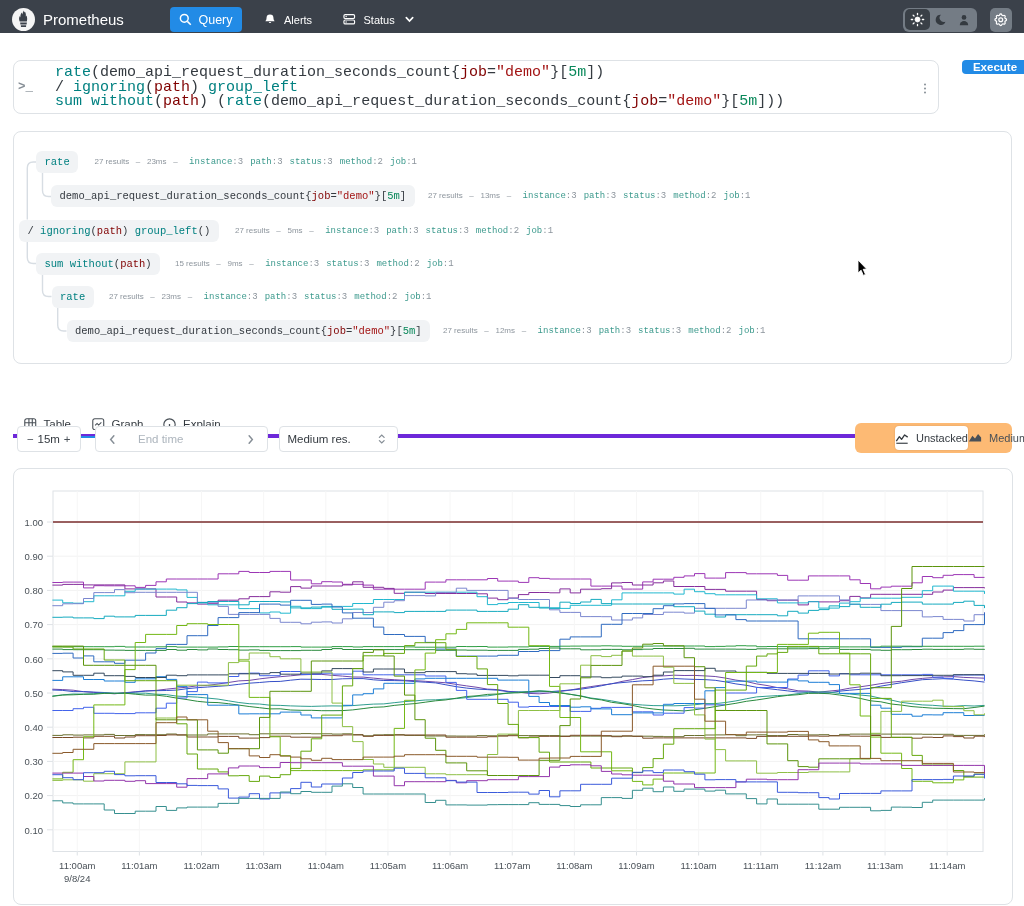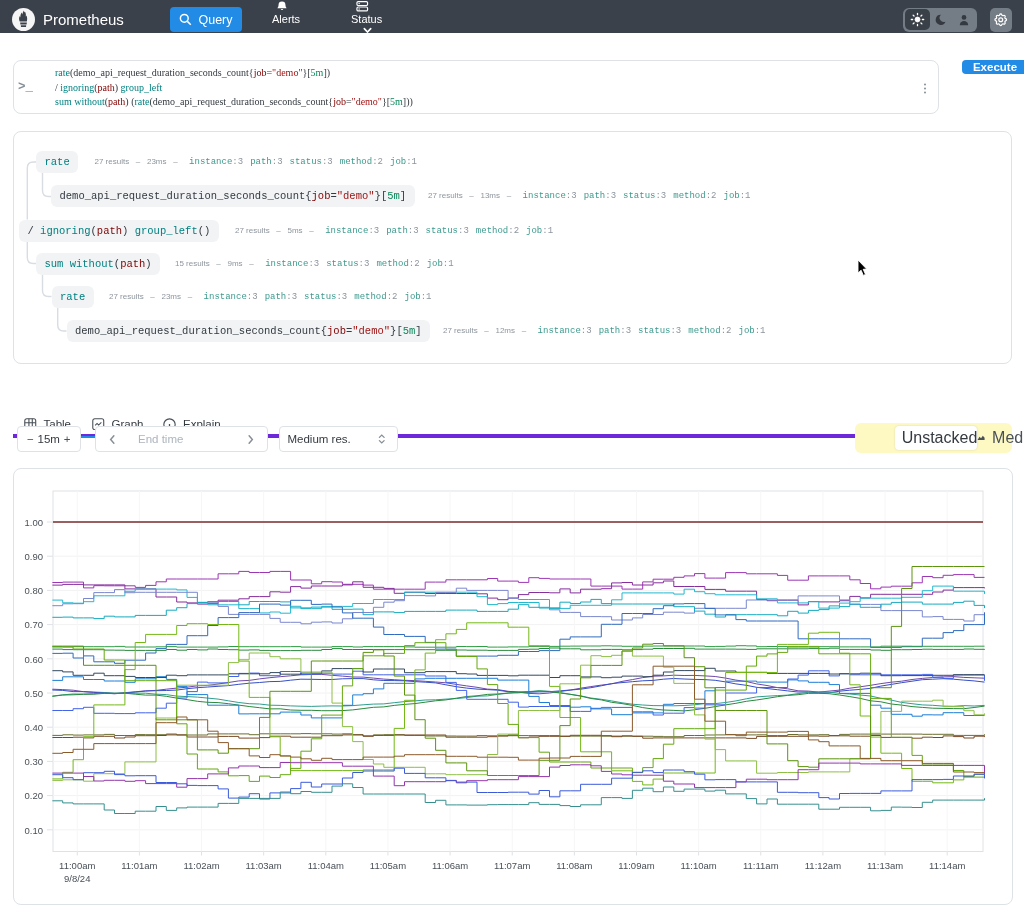--- a/index.html
+++ b/index.html
@@ -2,47 +2,47 @@
 <html><head>
 <meta charset="utf-8">
 <style>
 * { margin:0; padding:0; box-sizing:border-box; }
 html,body { width:1024px; height:906px; background:#fff; font-family:"Liberation Sans", sans-serif; overflow:hidden; }
 .abs { position:absolute; }
 .mono { font-family:"Liberation Mono", monospace; }
 
 #nav { position:absolute; left:0; top:0; width:1024px; height:33px; background:#3b414a; }
 #nav .brand { position:absolute; left:43px; top:0; height:39px; line-height:39px; color:#fff; font-size:15px; }
-.navitem { position:absolute; top:0; height:39px; display:flex; align-items:center; color:#fff; font-size:11px;flex-direction:column; }
+.navitem { position:absolute; top:0; height:39px; display:flex; align-items:center; color:#fff; font-size:11px; }
 #qbtn { position:absolute; left:170px; top:7px; width:72px; height:25px; background:#228be6; border-radius:4px; display:flex; align-items:center; justify-content:center; gap:6px; color:#ffffff; font-size:12.5px; }
 .seg { position:absolute; left:903px; top:7.5px; width:74px; height:24px; background:#747c85; border-radius:6px; display:flex; align-items:center; }
 .seg .s1 { width:25px; height:21px; margin-left:1.5px; background:#3a4047; border-radius:5px; display:flex; align-items:center; justify-content:center; }
 .seg .s2 { width:23px; height:21px; display:flex; align-items:center; justify-content:center; }
 #gear { position:absolute; left:990px; top:7.5px; width:21.5px; height:24px; background:#747c85; border-radius:5px; display:flex; align-items:center; justify-content:center; }
 
 #editor { position:absolute; left:13px; top:59.5px; width:925.5px; height:54px; border:1px solid #dee2e6; border-radius:8px; background:#fff; }
 #prompt { position:absolute; left:18px; top:80px; color:#868e96; font-size:12.5px; font-weight:700; }
-#code { position:absolute; left:55px; top:66px; font-size:10px; line-height:14.6px; white-space:pre; color:#343a40;font-family:Liberation Serif, serif; }
+#code { position:absolute; left:55px; top:66px; font-size:15px; line-height:14.6px; white-space:pre; color:#343a40; }
 .fn { color:#008080; } .lbl { color:#800000; } .str { color:#a31515; } .num { color:#09885a; }
 #kebab { position:absolute; left:923px; top:83px; }
 #exec { position:absolute; left:946px; top:60px; width:66px; height:14px; background:#228be6; border-radius:4px; color:#fff; font-size:11.5px; font-weight:700; display:flex; align-items:center; justify-content:center;margin-left:16px; }
 
 #tree { position:absolute; left:13px; top:131px; width:999px; height:233px; border:1px solid #dee2e6; border-radius:8px; background:#fff; }
 .pill { position:absolute; height:22px; line-height:22px; background:#f1f3f5; border-radius:6px; font-family:"Liberation Mono", monospace; font-size:10.5px; color:#343a40; padding:0 8.5px; white-space:pre; }
 .stats { position:absolute; height:22px; line-height:22.5px; font-size:8px; color:#8d959d; white-space:pre; }
 .stats .lname { font-family:"Liberation Mono", monospace; font-size:9px; color:#3c9a8d; }
 .stats .pair { margin-left:7px; }
 .stats .lval { font-family:"Liberation Mono", monospace; font-size:9px; color:#8d959d; }
 
 #tabs { position:absolute; left:13px; top:379px; width:999px; height:27px; border-bottom:4px solid #6d28d9;margin-top:32px; }
 .tab { position:absolute; top:0; height:26px; display:flex; align-items:center; gap:7px; font-size:11.5px; color:#343a40; }
 #tabline { position:absolute; left:66px; top:25px; width:71px; height:2px; background:#228be6; }
 
 .ctl { position:absolute; height:26.5px; border:1px solid #dee2e6; border-radius:4px; background:#fff; display:flex; align-items:center; font-size:11.5px; color:#343a40; }
-.seg2 { position:absolute; left:855px; top:423px; width:157px; height:30px; background:#fef9c3; border-radius:6px; display:flex; align-items:center; font-size:16px;padding-left:37px; }
+.seg2 { position:absolute; left:855px; top:423px; width:157px; height:30px; background:#fdba74; border-radius:6px; display:flex; align-items:center; font-size:11px;padding-left:37px; }
 .seg2 .on { margin-left:3px; width:82px; height:24.5px; background:#fff; border-radius:4px; box-shadow:0 0 2px rgba(0,0,0,.15); display:flex; align-items:center; justify-content:center; gap:7px; color:#343a40; }
 .seg2 .off { width:72px; display:flex; align-items:center; justify-content:center; gap:7px; color:#495057; }
 
 #gcard { position:absolute; left:13px; top:468px; width:1000px; height:437px; border:1px solid #dee2e6; border-radius:8px; background:#fff; }
 #chart { position:absolute; left:0; top:0; }
 </style>
 </head>
 <body>
 
 <div id="nav">

